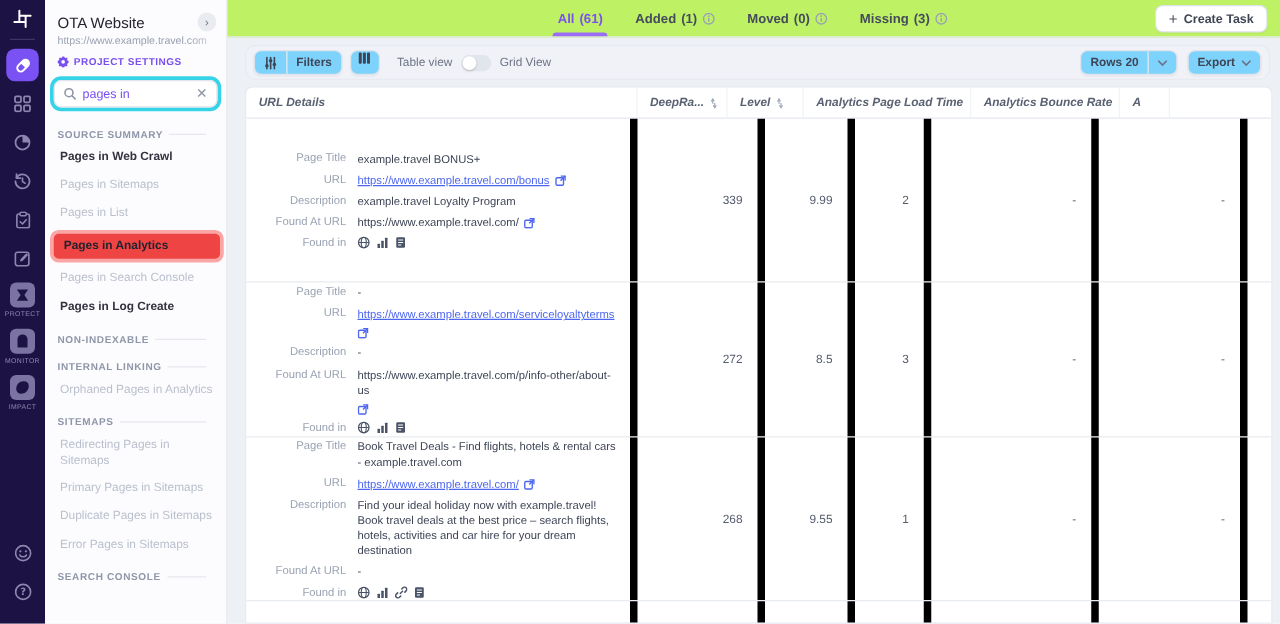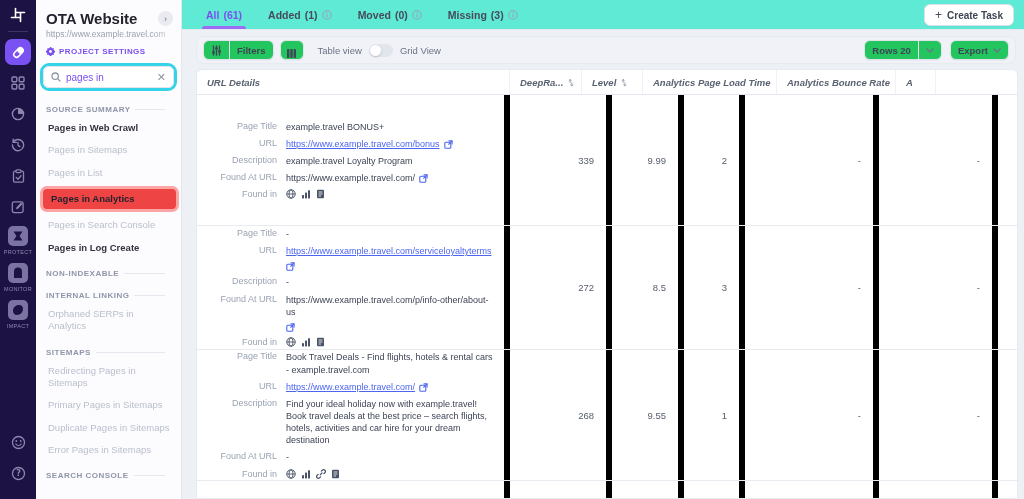--- a/index.html
+++ b/index.html
@@ -15,48 +15,48 @@
   .rail-btn.active { background:#7a52f4; }
   .rail-group { display:flex; flex-direction:column; align-items:center; margin-bottom:4px; cursor:pointer; }
   .rail-label { font-size:5.5px; color:#8d87b0; letter-spacing:.3px; margin-top:2px; margin-bottom:3px; }
   .rail-spacer { flex:1; }
   .rail-bottom { display:flex; flex-direction:column; align-items:center; padding-bottom:8px; }
   .ric { display:block; }
 
   
   .sidebar { width:146px; background:#fcfcfe; border-right:1px solid #e3e6ec; flex-shrink:0; padding:10px 0 0 0; overflow:hidden; }
   .proj-row { display:flex; align-items:center; justify-content:space-between; padding:0 8px 0 10px; }
-  .proj-name { font-size:15px; font-weight:bold; color:#23222e; }
+  .proj-name { font-size:12px; font-weight:normal; color:#23222e; }
   .proj-expand { width:15px; height:15px; border-radius:50%; background:#e9ebf1; color:#6d7486; font-size:9px; display:flex; align-items:center; justify-content:center; cursor:pointer; flex-shrink:0; }
   .proj-url { font-size:8.5px; color:#9aa1b1; padding:2px 10px 0; white-space:nowrap; overflow:hidden; -webkit-mask-image:linear-gradient(90deg,#000 80%,transparent); mask-image:linear-gradient(90deg,#000 80%,transparent); }
   .proj-settings { display:flex; align-items:center; gap:4px; padding:8px 10px 0; font-size:8px; font-weight:bold; letter-spacing:.4px; color:#7a4ff0; cursor:pointer; }
   .search-hl { margin:7px 4px 6px; border:3px solid #35d3e8; border-radius:9px; background:#fff; }
   .search-box { display:flex; align-items:center; gap:5px; background:#fff; border:1px solid #e2e5ec; border-radius:6px; height:22px; padding:0 7px; }
   .search-input { flex:1; border:none; outline:none; font-size:10px; color:#7a4ff0; background:transparent; font-family:inherit; padding:0; min-width:0; }
   .search-clear { color:#8e95a6; font-size:11px; cursor:pointer; line-height:1; }
   .side-section { padding:2px 0 2px; }
   .side-title { display:flex; align-items:center; gap:5px; font-size:8px; font-weight:bold; letter-spacing:.5px; color:#8f96a8; padding:6px 10px 3px; white-space:nowrap; }
   .side-title::after { content:""; flex:1; height:1px; background:#e5e8ee; margin-right:6px; }
   .side-item { font-size:9.5px; padding:5px 10px 5px 12px; cursor:pointer; line-height:1.3; }
   .side-item.normal { color:#33323f; font-weight:600; }
   .side-item.muted { color:#b9bfcc; }
   .side-item.highlight { color:#23222e; font-weight:600; border:3px solid #fca5a5; border-radius:7px; background:#ef4444; margin:2px 2px 2px 4px; padding:4px 6px 4px 8px; }
 
   
   .main { flex:1; display:flex; flex-direction:column; min-width:0; }
-  .tabbar { background:#5eead4; border-bottom:1px solid #e5e8ee; height:30px; display:flex; align-items:stretch; padding-left:24px; position:relative; }
+  .tabbar { background:#bef264; border-bottom:1px solid #e5e8ee; height:30px; display:flex; align-items:stretch; padding-left:24px; position:relative;justify-content:center; }
   .tab { display:flex; align-items:center; gap:4px; font-size:10.5px; font-weight:bold; color:#454b5c; margin-right:26px; position:relative; cursor:pointer; }
   .tab .cnt { font-weight:bold; }
   .tab.active { color:#7c4ff0; }
   .tab.active::after { content:""; position:absolute; left:-4px; right:-4px; bottom:0; height:3px; border-radius:3px 3px 0 0; background:#9b6cf5; }
   .create-task { position:absolute; right:10px; top:4px; height:22px; background:#fff; border:1px solid #dde1e9; border-radius:6px; font-size:10px; font-weight:600; color:#3f4554; display:flex; align-items:center; gap:5px; padding:0 10px; cursor:pointer; box-shadow:0 1px 1px rgba(30,40,70,.04); }
   .plus { font-size:12px; font-weight:400; color:#4a5062; margin-top:-1px; }
 
   .toolbar { margin:6px 8px 5px 14px; height:28px; background:#f0f2f7; border:1px solid #e7eaf0; border-radius:8px; display:flex; align-items:center; padding:0 6px; }
-  .btn { background:#22c55e; border:1px solid #e0e4ea; border-radius:6px; height:20px; display:flex; align-items:flex-end; font-size:9.5px; font-weight:600; color:#3f4554; cursor:pointer; box-shadow:0 1px 1px rgba(30,40,70,.04); }
+  .btn { background:#7dd3fc; border:1px solid #e0e4ea; border-radius:6px; height:20px; display:flex; align-items:flex-start; font-size:9.5px; font-weight:600; color:#3f4554; cursor:pointer; box-shadow:0 1px 1px rgba(30,40,70,.04); }
   .btn .seg { display:flex; align-items:center; padding:0 7px; height:100%; }
   .btn .seg + .seg { border-left:1px solid #e7eaf0; }
   .iconbtn { width:24px; justify-content:center; margin-left:6px; }
   .view-toggle { display:flex; align-items:center; gap:7px; margin-left:14px; font-size:9.5px; color:#6c7385; }
   .switch { width:24px; height:13px; border-radius:8px; background:#e1e5ec; position:relative; cursor:pointer; }
   .switch .knob { position:absolute; left:1px; top:1px; width:11px; height:11px; border-radius:50%; background:#fff; box-shadow:0 1px 2px rgba(0,0,0,.18); }
   .toolbar-right { margin-left:auto; display:flex; align-items:center; gap:8px; }
 
   
   .table-wrap { margin:0 0 0 14px; background:#fff; border:1px solid #e7eaf0; border-radius:6px 6px 0 0; width:822px; flex:1; overflow:hidden; }
@@ -206,21 +206,21 @@
           <div class="side-item muted">Pages in List</div>
           <div class="side-item highlight">Pages in Analytics</div>
           <div class="side-item muted">Pages in Search Console</div>
           <div class="side-item normal">Pages in Log Create</div>
         </div>
         <div class="side-section">
           <div class="side-title">NON-INDEXABLE</div>
         </div>
         <div class="side-section">
           <div class="side-title">INTERNAL LINKING</div>
-          <div class="side-item muted">Orphaned SERPs in Analytics</div>
+          <div class="side-item muted">Orphaned Pages in Analytics</div>
         </div>
         <div class="side-section">
           <div class="side-title">SITEMAPS</div>
           <div class="side-item muted">Redirecting Pages in Sitemaps</div>
           <div class="side-item muted">Primary Pages in Sitemaps</div>
           <div class="side-item muted">Duplicate Pages in Sitemaps</div>
           <div class="side-item muted">Error Pages in Sitemaps</div>
         </div>
         <div class="side-section">
           <div class="side-title">SEARCH CONSOLE</div>

